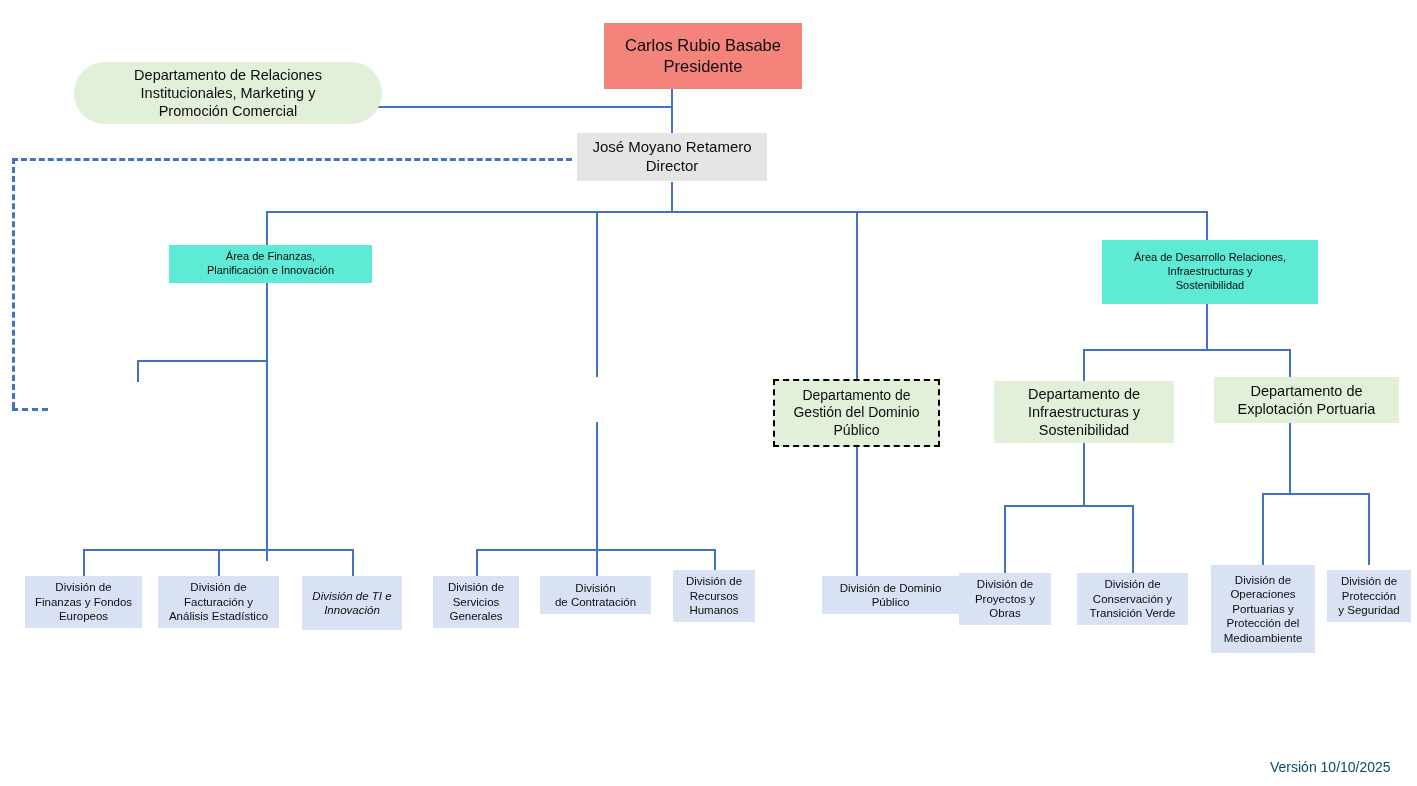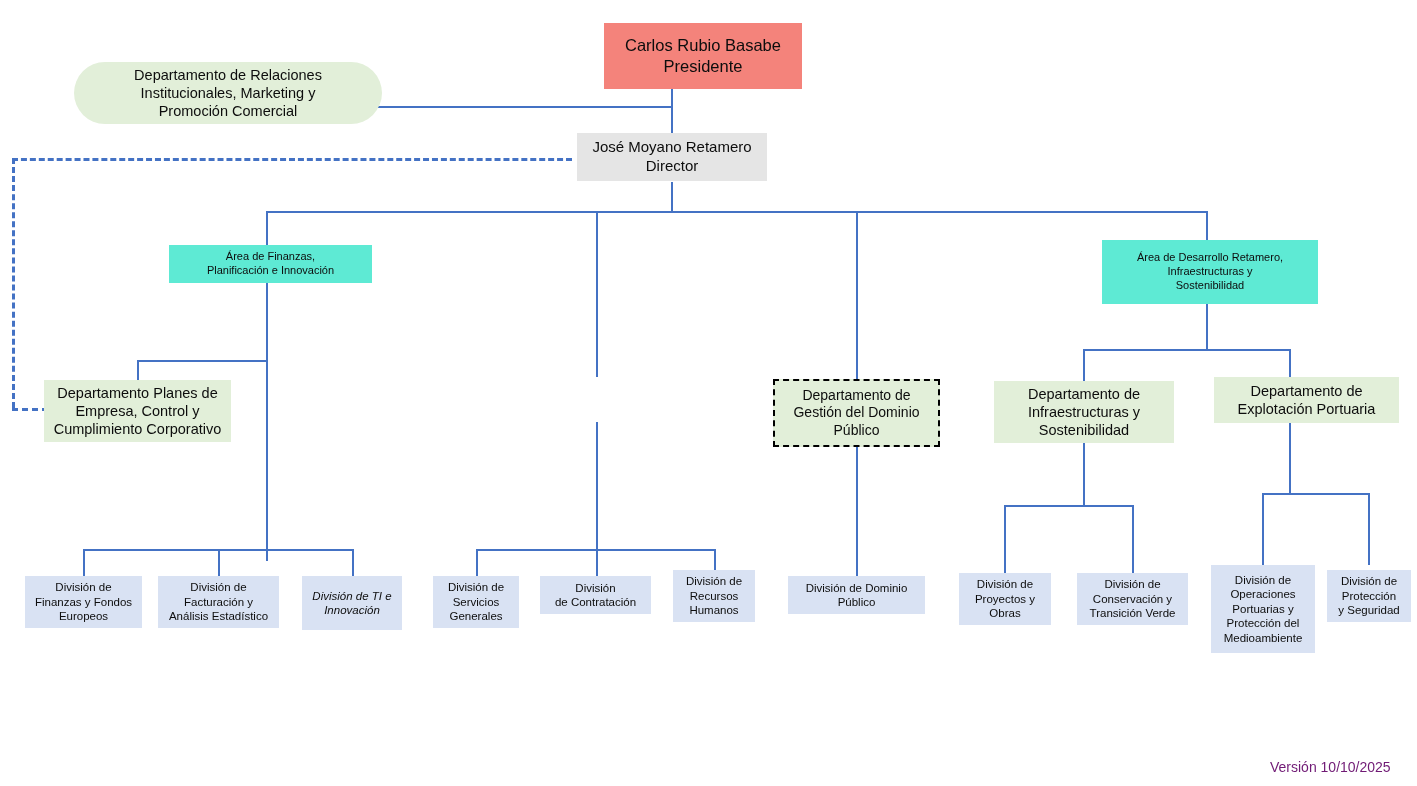--- a/index.html
+++ b/index.html
@@ -68,21 +68,21 @@
     height: 0;
     border-top: 3px dashed #4472c4;
   }
   .dash-v {
     width: 0;
     border-left: 3px dashed #4472c4;
   }
   .version {
     position: absolute;
     font-size: 14px;
-    color: #701a75;
+    color: #0c4a6e;
     z-index: 3;
   }
 </style>
 </head>
 <body>
 
 <div id="canvas">
 
   <div class="line line-v" style="left:671px; top:88px; height:46px;"></div>
 
@@ -143,27 +143,24 @@
   <div class="node node-director" style="left:577px; top:133px; width:190px; height:48px;">José Moyano Retamero
 Director</div>
 
   <div class="node node-dept" style="left:74px; top:62px; width:308px; height:62px;border-radius:31px;">Departamento de Relaciones
 Institucionales, Marketing y
 Promoción Comercial</div>
 
   <div class="node node-area" style="left:169px; top:245px; width:203px; height:38px;">Área de Finanzas,
 Planificación e Innovación</div>
 
-  <div class="node node-area" style="left:1102px; top:240px; width:216px; height:64px;">Área de Desarrollo Retamero,
+  <div class="node node-area" style="left:1102px; top:240px; width:216px; height:64px;">Área de Desarrollo Relaciones,
 Infraestructuras  y
 Sostenibilidad</div>
 
-  <div class="node node-dept" style="left:44px; top:380px; width:187px; height:62px;">Departamento Planes de
-Empresa, Control y
-Cumplimiento Corporativo</div>
 
 
   <div class="node node-dept-dashed" style="left:773px; top:379px; width:167px; height:68px;">Departamento de
 Gestión del Dominio
 Público</div>
 
   <div class="node node-dept" style="left:994px; top:381px; width:180px; height:62px;">Departamento de
 Infraestructuras y
 Sostenibilidad</div>
 
@@ -185,21 +182,21 @@
 Servicios
 Generales</div>
 
   <div class="node node-div" style="left:540px; top:576px; width:111px; height:38px;">División
 de Contratación</div>
 
   <div class="node node-div" style="left:673px; top:570px; width:82px; height:52px;">División de
 Recursos
 Humanos</div>
 
-  <div class="node node-div" style="left:788px; top:576px; width:137px; height:38px;">División de Dominio
+  <div class="node node-div" style="left:822px; top:576px; width:137px; height:38px;">División de Dominio
 Público</div>
 
   <div class="node node-div" style="left:959px; top:573px; width:92px; height:52px;">División de
 Proyectos y
 Obras</div>
 
   <div class="node node-div" style="left:1077px; top:573px; width:111px; height:52px;">División de
 Conservación y
 Transición Verde</div>
 

